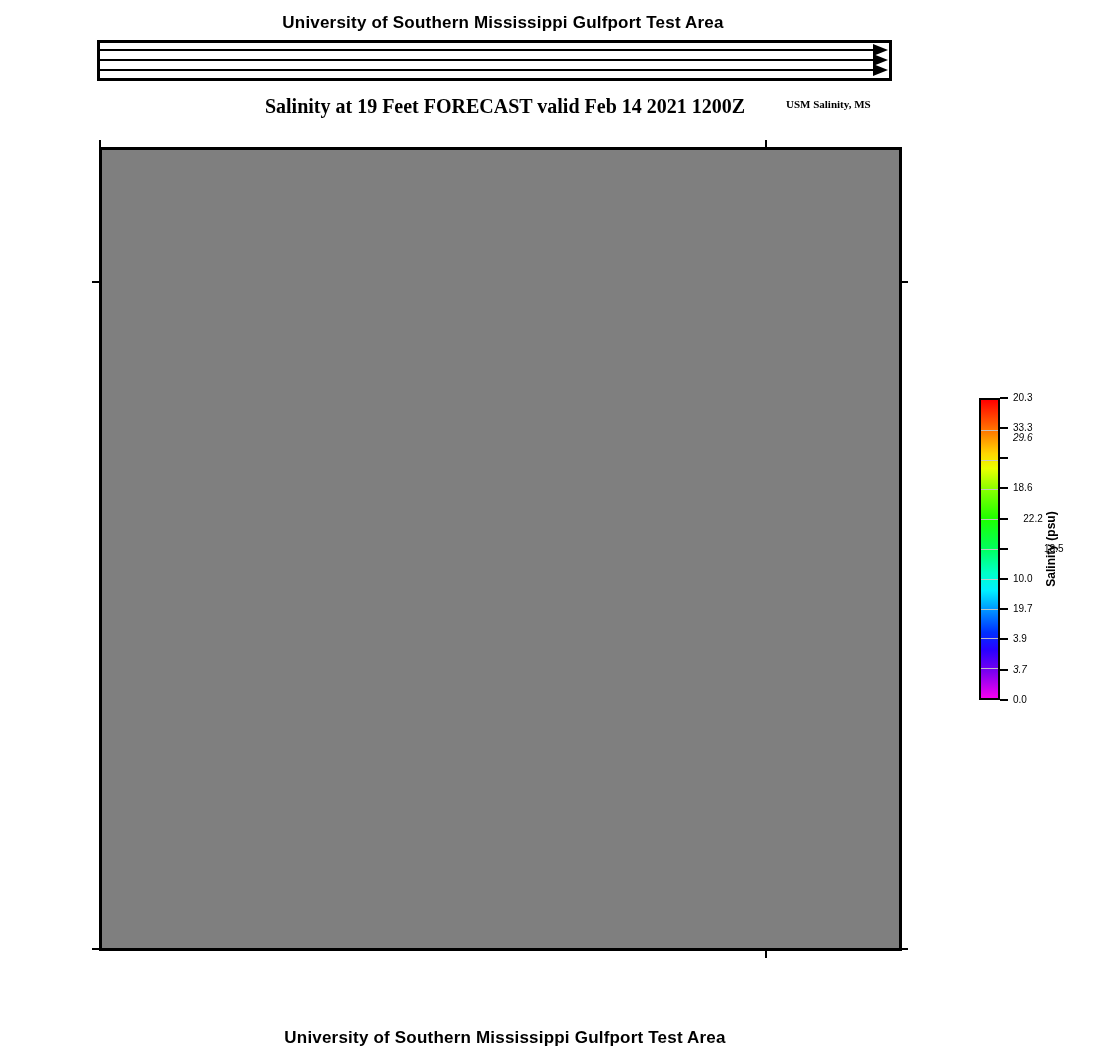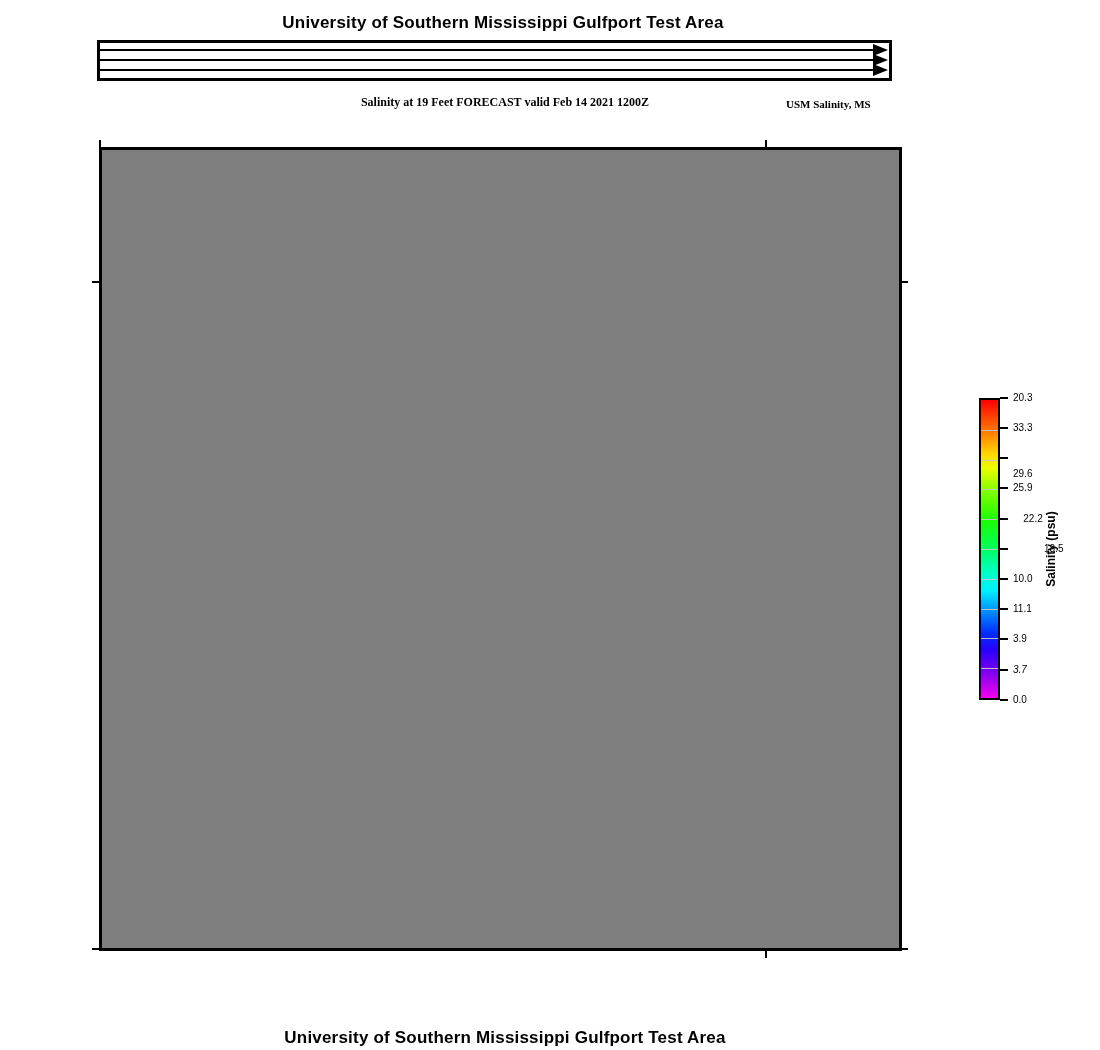--- a/index.html
+++ b/index.html
@@ -6,21 +6,21 @@
   .figure{
     position:relative;width:1100px;height:1050px;background:#ffffff;overflow:hidden;
     font-family:"Liberation Sans","DejaVu Sans",sans-serif;color:#000;
   }
   
   .title-top{position:absolute;top:13px;left:100px;width:806px;text-align:center;
     font-size:17px;font-weight:bold;letter-spacing:0.2px;}
   .title-bottom{position:absolute;top:1028px;left:100px;width:810px;text-align:center;
     font-size:17px;font-weight:bold;letter-spacing:0.2px;}
   .subtitle{position:absolute;top:95px;left:100px;width:810px;text-align:center;
-    font-family:"Liberation Serif","DejaVu Serif",serif;font-size:12px;font-weight:bold;}
+    font-family:"Liberation Serif","DejaVu Serif",serif;font-size:20px;font-weight:bold;}
   .credit{position:absolute;top:98px;left:786px;width:120px;text-align:left;
     font-family:"Liberation Serif","DejaVu Serif",serif;font-size:11px;font-weight:bold;}
   
   .vector-box{position:absolute;left:97px;top:40px;width:795px;height:41px;
     border:3px solid #000;box-sizing:border-box;background:#fff;}
   .vector-line{position:absolute;left:0;right:16px;height:2px;background:#000;}
   .vline-1{top:6px;} .vline-2{top:16px;} .vline-3{top:26px;}
   .arrowhead{position:absolute;right:1px;width:0;height:0;
     border-top:6px solid transparent;border-bottom:6px solid transparent;
     border-left:15px solid #000;}
@@ -95,26 +95,26 @@
   <div class="cbar-tick" style="top:518px;"></div>
   <div class="cbar-tick" style="top:548px;"></div>
   <div class="cbar-tick" style="top:578px;"></div>
   <div class="cbar-tick" style="top:608px;"></div>
   <div class="cbar-tick" style="top:638px;"></div>
   <div class="cbar-tick" style="top:669px;"></div>
   <div class="cbar-tick" style="top:699px;"></div>
 
   <div class="cbar-label" style="top:392px;">20.3</div>
   <div class="cbar-label" style="top:422px;">33.3</div>
-  <div class="cbar-label" style="top:468px;">29.6</div>
-  <div class="cbar-label" style="top:482px;">25.9</div>
+  <div class="cbar-label" style="top:432px;font-style:italic;">29.6</div>
+  <div class="cbar-label" style="top:482px;">18.6</div>
   <div class="cbar-label" style="top:513px;text-align:center;">22.2</div>
   <div class="cbar-label" style="top:543px;margin-left:31px;">18.5</div>
   <div class="cbar-label" style="top:573px;">10.0</div>
-  <div class="cbar-label" style="top:603px;">11.1</div>
+  <div class="cbar-label" style="top:603px;">19.7</div>
   <div class="cbar-label" style="top:633px;">3.9</div>
   <div class="cbar-label" style="top:664px;font-style:italic;">3.7</div>
   <div class="cbar-label" style="top:694px;">0.0</div>
 
   <div class="cbar-title">Salinity (psu)</div>
 
   <div class="title-bottom">University of Southern Mississippi Gulfport Test Area</div>
 
 </div>
 

